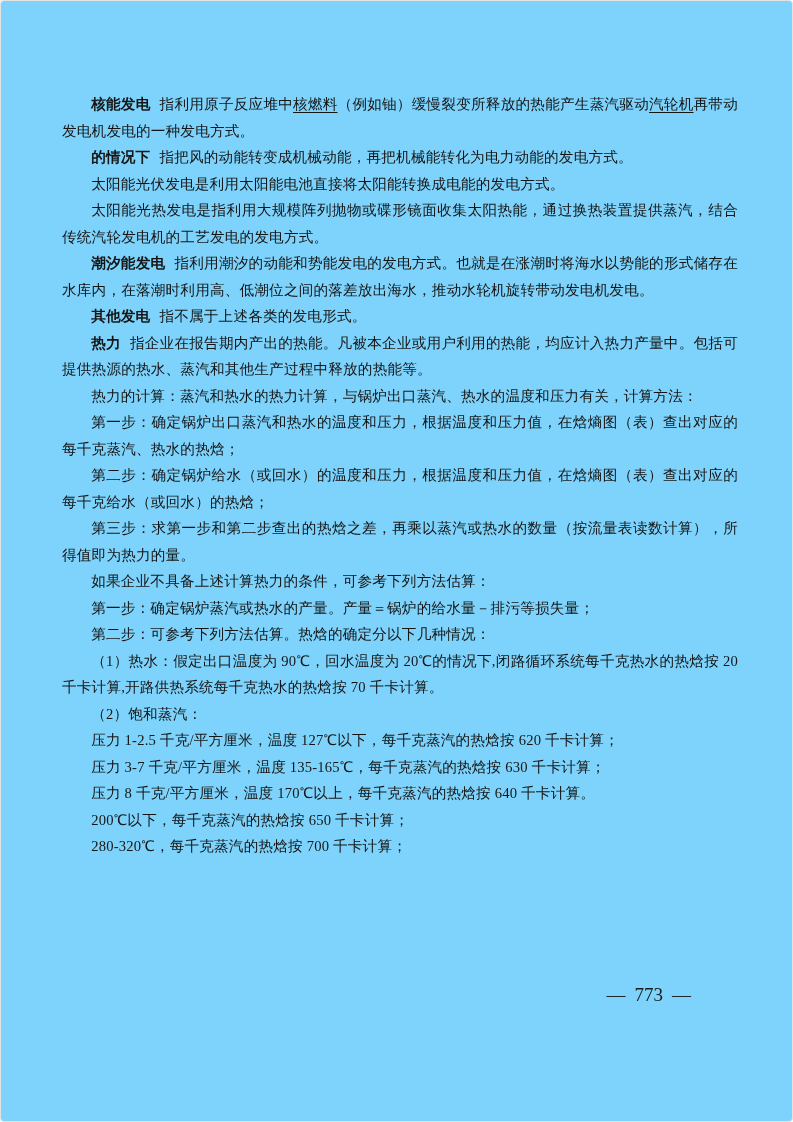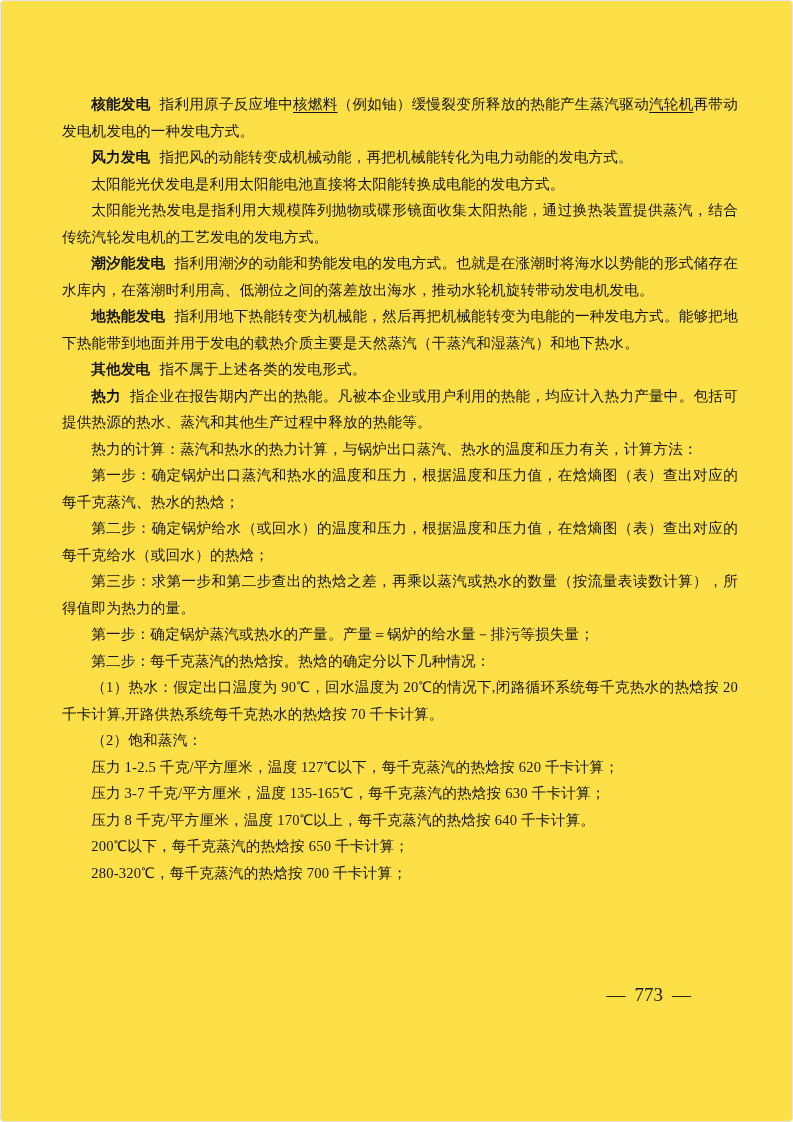--- a/index.html
+++ b/index.html
@@ -7,21 +7,21 @@
     width: 793px; height: 1122px;
     background: #ffffff;
     position: relative;
     overflow: hidden;
     font-family: "Liberation Serif", serif;
     color: #151515;
   }
   .page {
     position: absolute;
     left: 0; top: 0; right: 0; bottom: 0;
-    background: #fde047;
+    background: #7dd3fc;
     border: 1px solid #e3e3e3;
     border-radius: 4px;
     box-sizing: border-box;
   }
   .document-body {
     position: absolute;
     left: 61px;
     top: 90px;
     width: 676px;
     font-size: 14.6px;
@@ -53,33 +53,33 @@
     white-space: nowrap;
   }
   .footer .dash { letter-spacing: 0; margin: 0 9px; }
 </style>
 </head>
 <body>
 
 <div class="page">
   <div class="document-body">
       <p class="para"><b class="seg term">核能发电</b><span class="seg normal">指利用原子反应堆中</span><span class="seg underline">核燃料</span><span class="seg normal">（例如铀）缓慢裂变所释放的热能产生蒸汽驱动</span><span class="seg underline">汽轮机</span><span class="seg normal">再带动发电机发电的一种发电方式。</span></p>
-      <p class="para"><b class="seg term">风力发电</b><span class="seg normal">指把风的动能转变成机械动能，再把机械能转化为电力动能的发电方式。</span></p>
+      <p class="para"><b class="seg term">的情况下</b><span class="seg normal">指把风的动能转变成机械动能，再把机械能转化为电力动能的发电方式。</span></p>
       <p class="para"><span class="seg normal">太阳能光伏发电是利用太阳能电池直接将太阳能转换成电能的发电方式。</span></p>
       <p class="para"><span class="seg normal">太阳能光热发电是指利用大规模阵列抛物或碟形镜面收集太阳热能，通过换热装置提供蒸汽，结合传统汽轮发电机的工艺发电的发电方式。</span></p>
       <p class="para"><b class="seg term">潮汐能发电</b><span class="seg normal">指利用潮汐的动能和势能发电的发电方式。也就是在涨潮时将海水以势能的形式储存在水库内，在落潮时利用高、低潮位之间的落差放出海水，推动水轮机旋转带动发电机发电。</span></p>
-      <p class="para"><b class="seg term">地热能发电</b><span class="seg normal">指利用地下热能转变为机械能，然后再把机械能转变为电能的一种发电方式。能够把地下热能带到地面并用于发电的载热介质主要是天然蒸汽（干蒸汽和湿蒸汽）和地下热水。</span></p>
       <p class="para"><b class="seg term">其他发电</b><span class="seg normal">指不属于上述各类的发电形式。</span></p>
       <p class="para"><b class="seg term">热力</b><span class="seg normal">指企业在报告期内产出的热能。凡被本企业或用户利用的热能，均应计入热力产量中。包括可提供热源的热水、蒸汽和其他生产过程中释放的热能等。</span></p>
       <p class="para"><span class="seg normal">热力的计算：蒸汽和热水的热力计算，与锅炉出口蒸汽、热水的温度和压力有关，计算方法：</span></p>
       <p class="para"><span class="seg normal">第一步：确定锅炉出口蒸汽和热水的温度和压力，根据温度和压力值，在焓熵图（表）查出对应的每千克蒸汽、热水的热焓；</span></p>
       <p class="para"><span class="seg normal">第二步：确定锅炉给水（或回水）的温度和压力，根据温度和压力值，在焓熵图（表）查出对应的每千克给水（或回水）的热焓；</span></p>
       <p class="para"><span class="seg normal">第三步：求第一步和第二步查出的热焓之差，再乘以蒸汽或热水的数量（按流量表读数计算），所得值即为热力的量。</span></p>
+      <p class="para"><span class="seg normal">如果企业不具备上述计算热力的条件，可参考下列方法估算：</span></p>
       <p class="para"><span class="seg normal">第一步：确定锅炉蒸汽或热水的产量。产量＝锅炉的给水量－排污等损失量；</span></p>
-      <p class="para"><span class="seg normal">第二步：每千克蒸汽的热焓按。热焓的确定分以下几种情况：</span></p>
+      <p class="para"><span class="seg normal">第二步：可参考下列方法估算。热焓的确定分以下几种情况：</span></p>
       <p class="para"><span class="seg normal">（1）热水：假定出口温度为 90℃，回水温度为 20℃的情况下,闭路循环系统每千克热水的热焓按 20 千卡计算,开路供热系统每千克热水的热焓按 70 千卡计算。</span></p>
       <p class="para"><span class="seg normal">（2）饱和蒸汽：</span></p>
       <p class="para"><span class="seg normal">压力 1-2.5 千克/平方厘米，温度 127℃以下，每千克蒸汽的热焓按 620 千卡计算；</span></p>
       <p class="para"><span class="seg normal">压力 3-7 千克/平方厘米，温度 135-165℃，每千克蒸汽的热焓按 630 千卡计算；</span></p>
       <p class="para"><span class="seg normal">压力 8 千克/平方厘米，温度 170℃以上，每千克蒸汽的热焓按 640 千卡计算。</span></p>
       <p class="para"><span class="seg normal">200℃以下，每千克蒸汽的热焓按 650 千卡计算；</span></p>
       <p class="para"><span class="seg normal">280-320℃，每千克蒸汽的热焓按 700 千卡计算；</span></p>
     </div>
   <div class="footer">
     <span class="dash">—</span><span>773</span><span class="dash">—</span>

